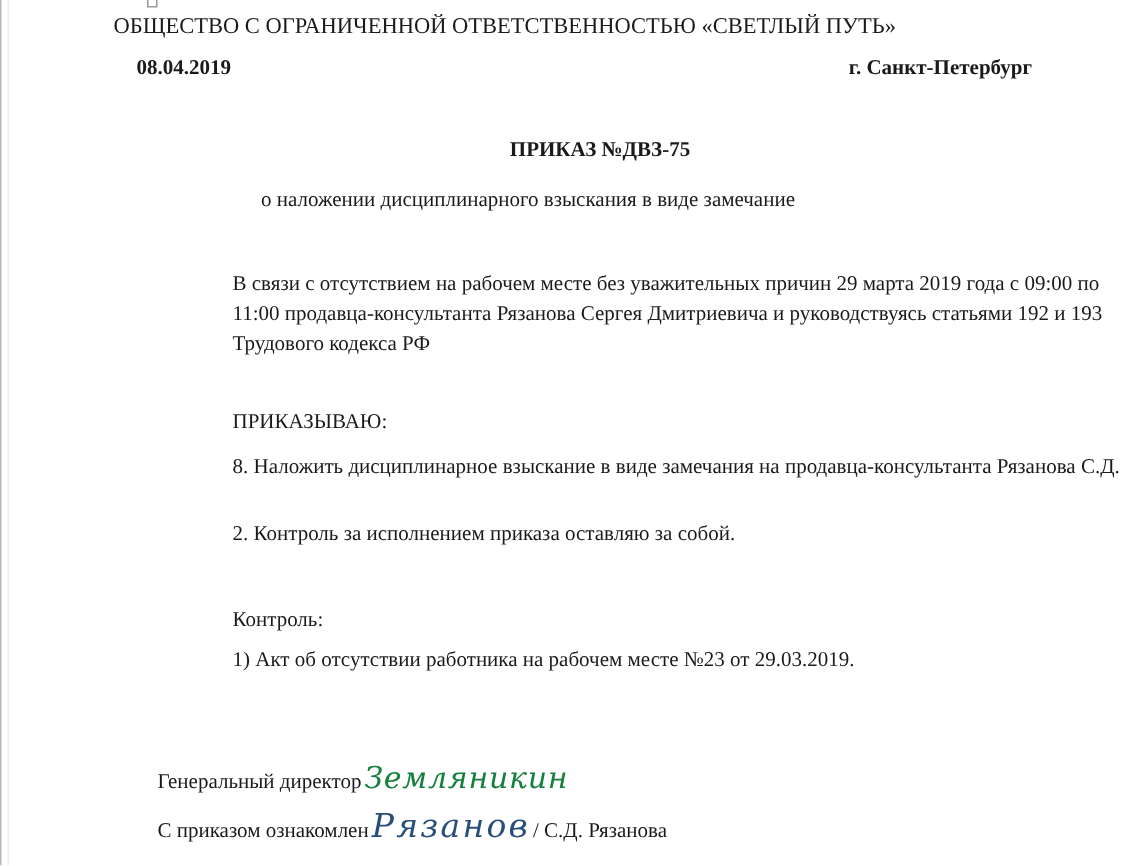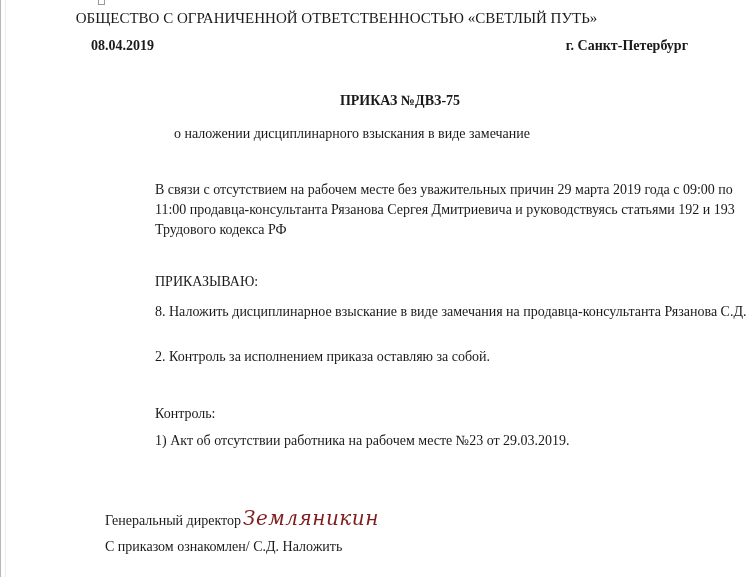--- a/index.html
+++ b/index.html
@@ -81,21 +81,21 @@
       font-size: 14px;
       white-space: nowrap;
       display: flex;
       align-items: baseline;
     }
     .sig-director { top: 472px; margin-top: 34px; }
     .sig-ack { top: 539px; }
     .signature {
       font-family: "DejaVu Serif", serif;
       font-style: italic;
-      color: #7f1d1d;
+      color: #15803d;
       font-size: 20px;
       margin: 0 2px;
       letter-spacing: 0.5px;
     }
     .signature.dark {
       color: #2a4e7a;
       font-size: 22px;
       letter-spacing: 1.5px;
     }
   </style>
@@ -123,14 +123,15 @@
 <div class="para p-basis-word">Контроль:</div>
 <div class="para p-basis1">1) Акт об отсутствии работника на рабочем месте №23 от 29.03.2019.</div>
 
 <div class="sig-line sig-director">
   <span>Генеральный директор</span>
   <span class="signature">Земляникин</span>
 </div>
 
 <div class="sig-line sig-ack">
   <span>С приказом ознакомлен</span>
-  <span>/ С.Д. Наложить</span>
+  <span class="signature dark">Рязанов</span>
+  <span>/ С.Д. Рязанова</span>
 </div>
 
 </body></html>

